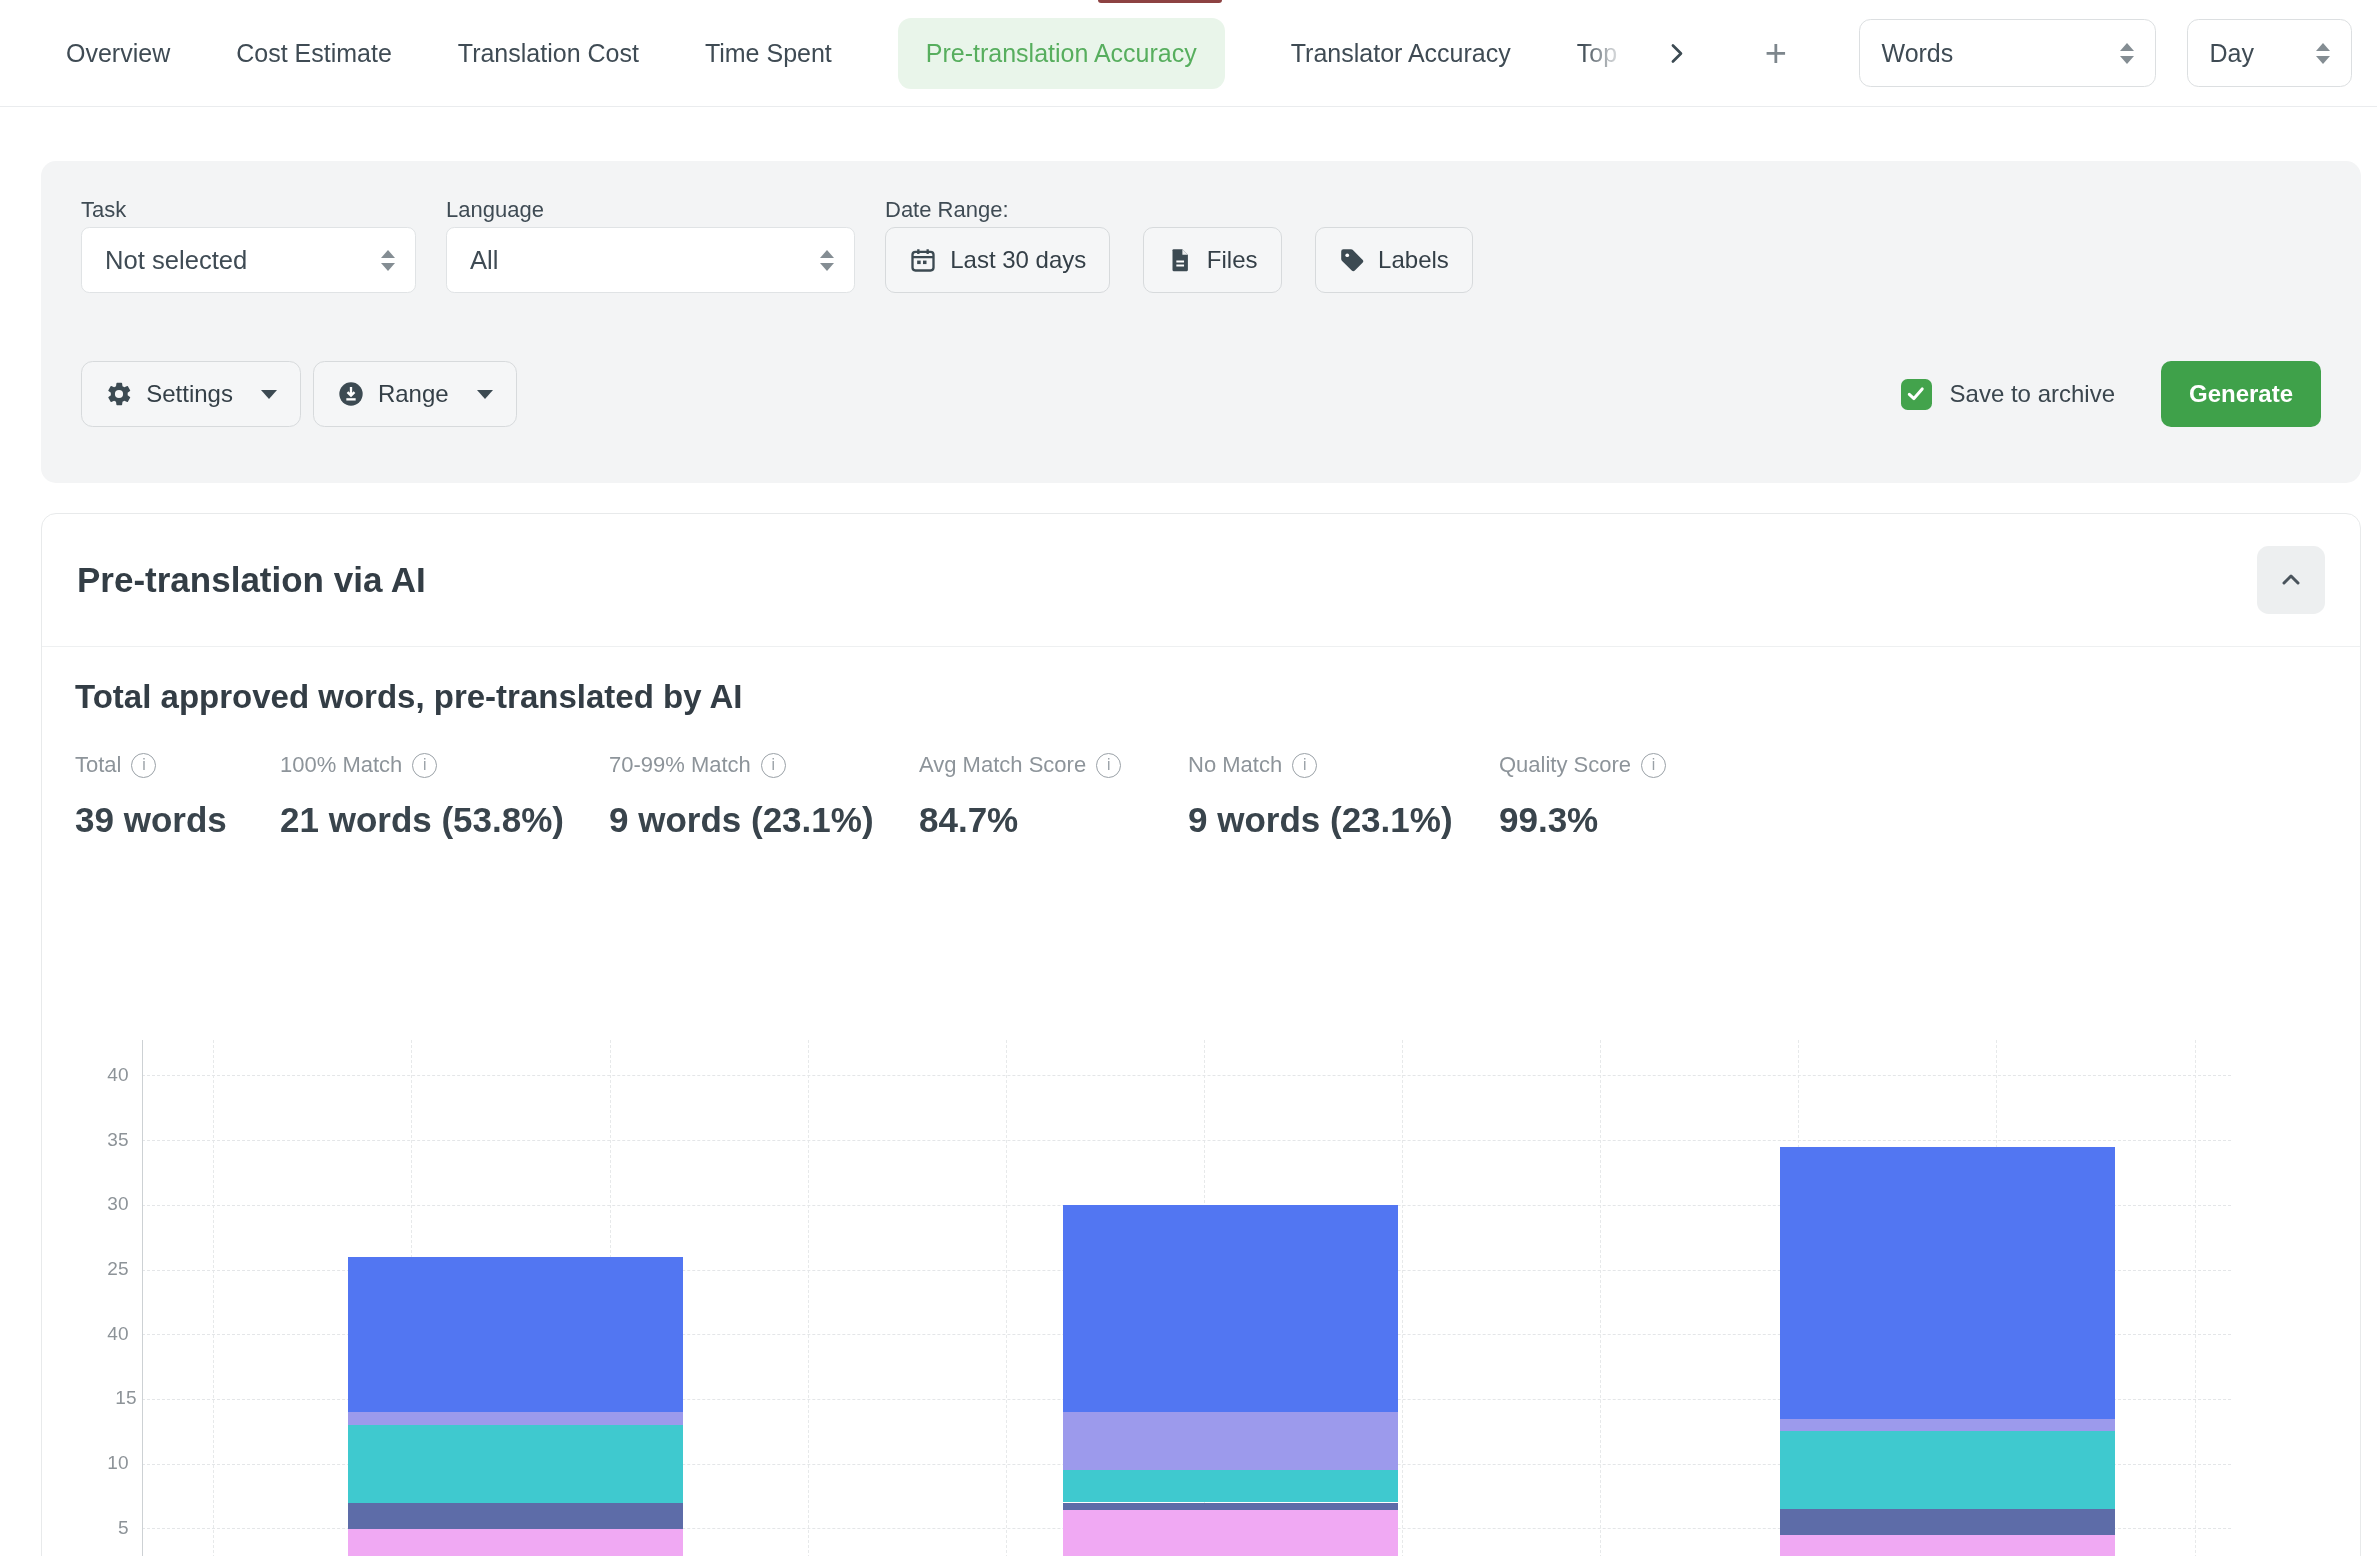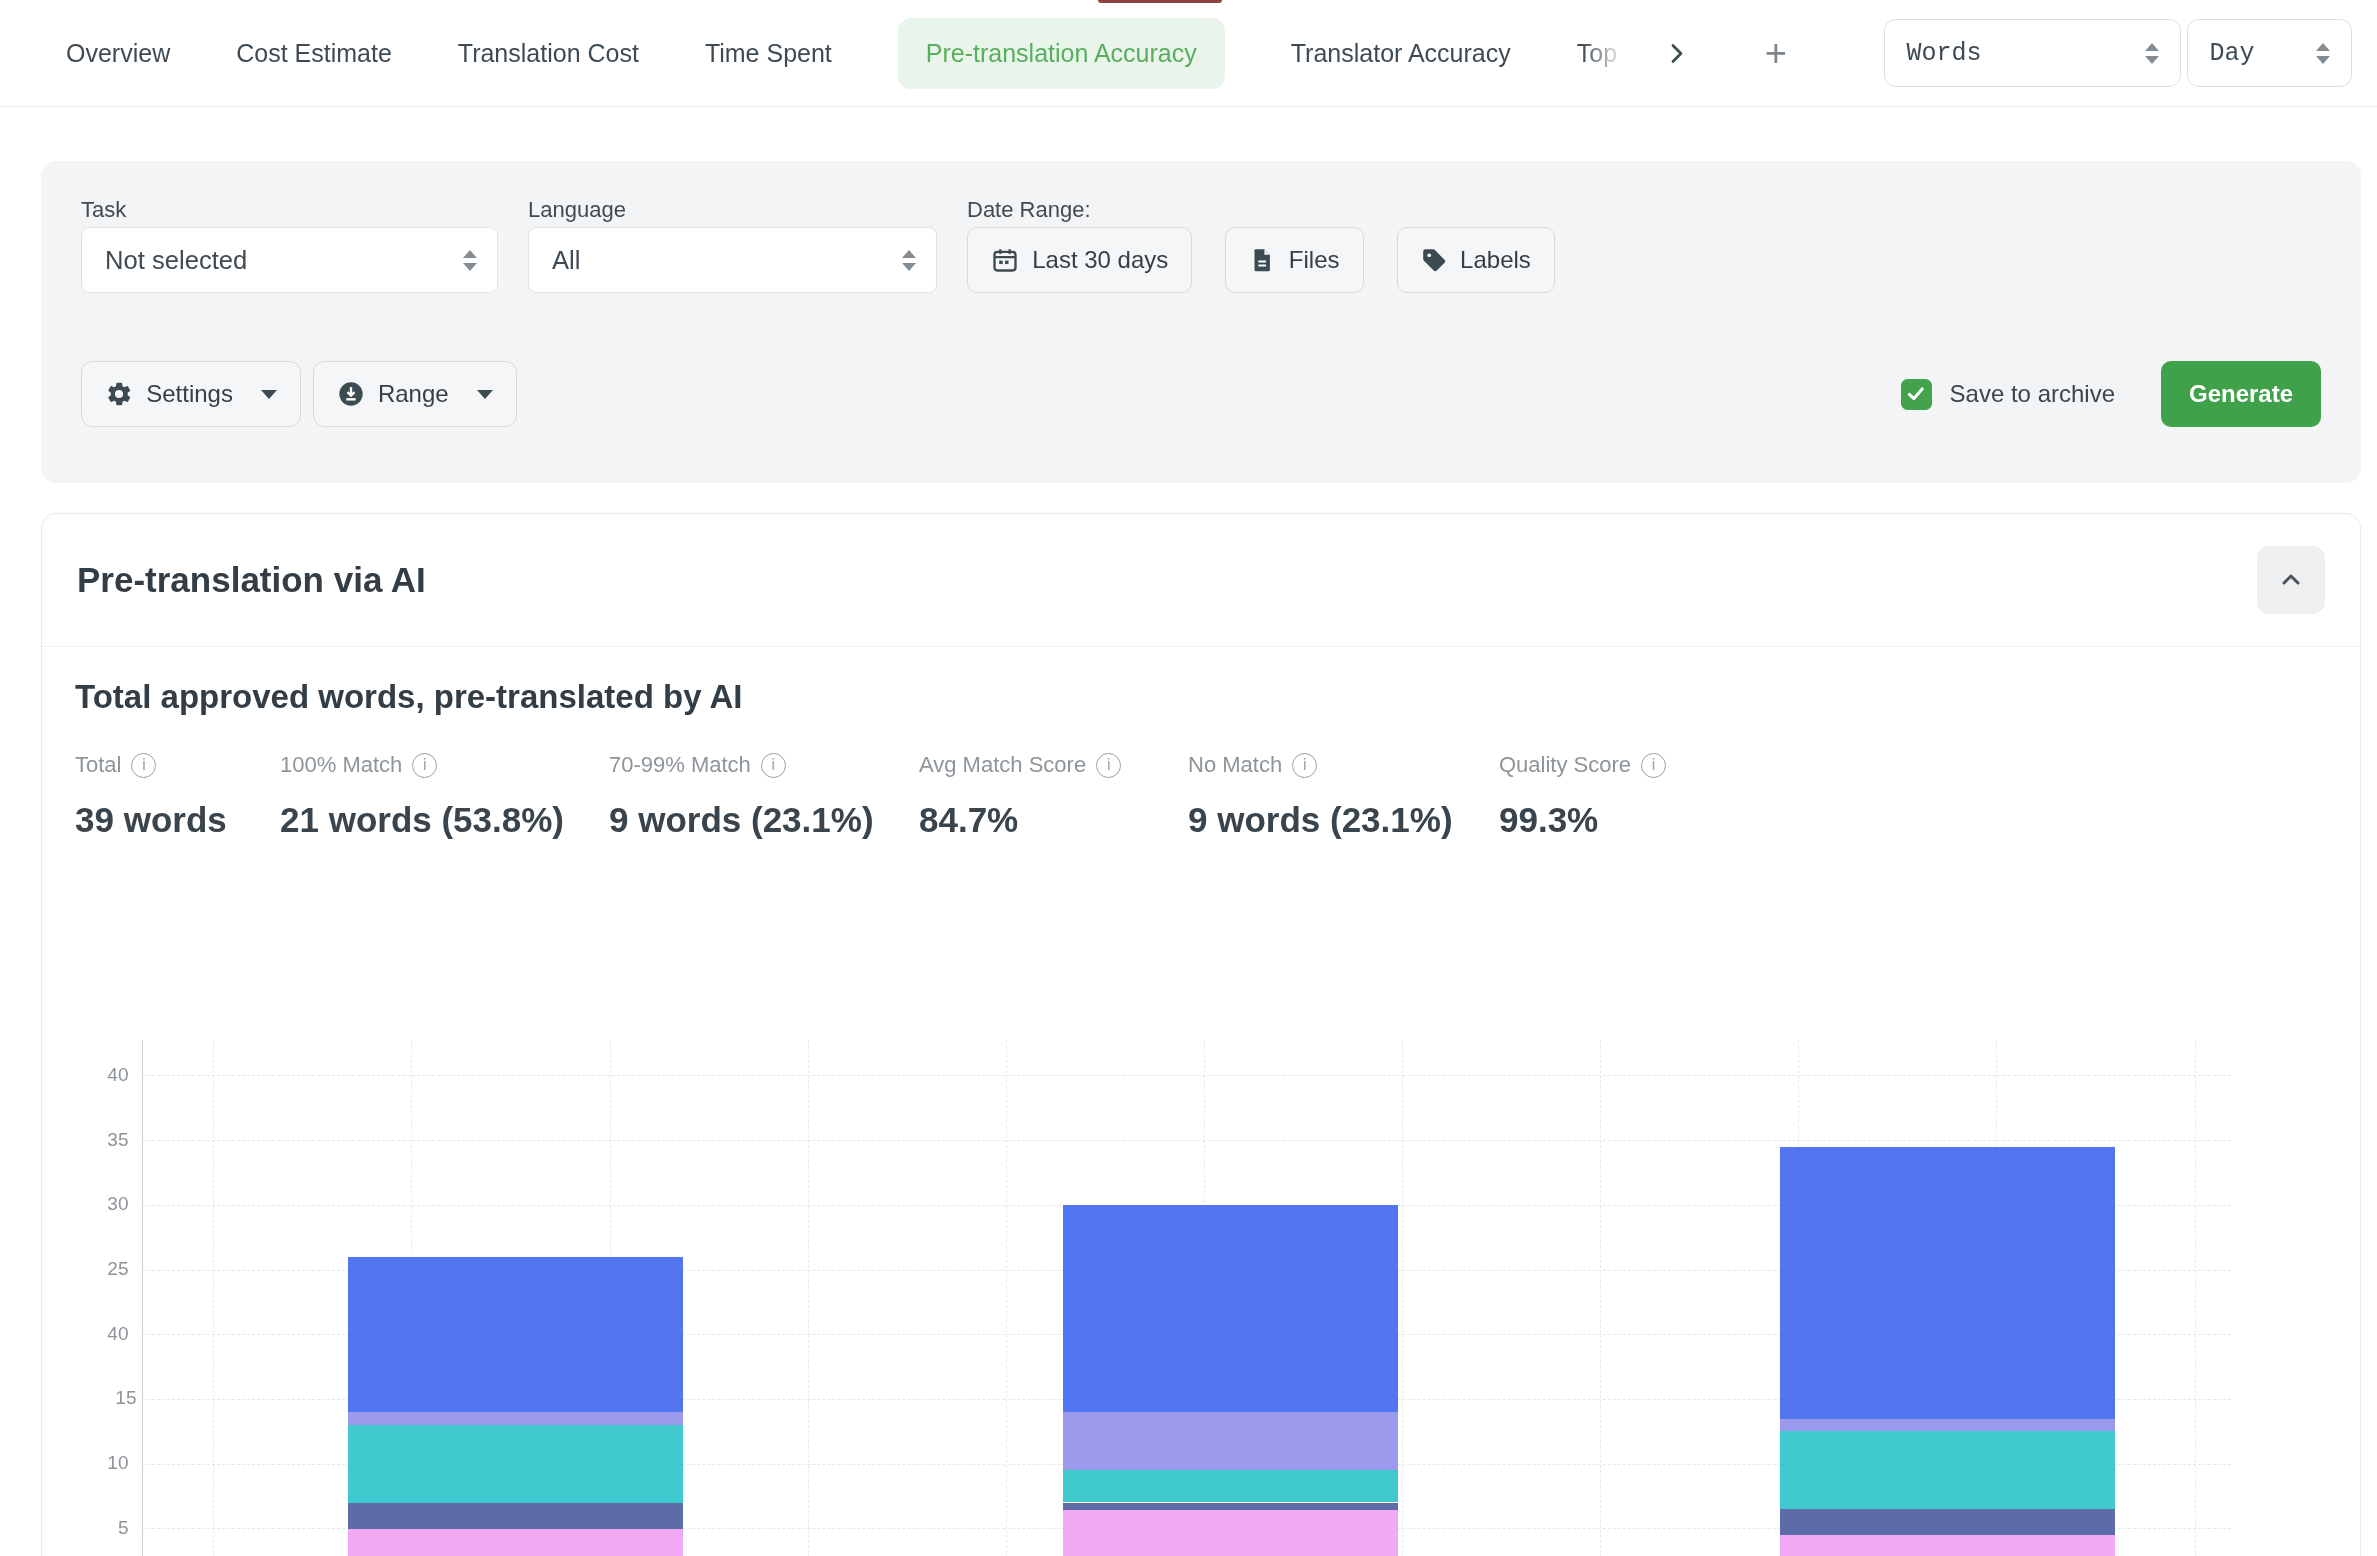--- a/index.html
+++ b/index.html
@@ -9,21 +9,21 @@
   
   .topbar{position:absolute;top:0;left:0;width:2377px;height:107px;display:flex;align-items:center;
           padding:0 25px 0 66px;box-sizing:border-box;border-bottom:0.8px solid #eaecee;background:#fff;}
   .tabs{display:flex;align-items:center;gap:66px;}
   .tab{font-size:25px;color:#3f4b54;white-space:nowrap;cursor:pointer;}
   .tab.active{background:#e9f5ea;color:#57ae5e;border-radius:13.2px;height:71px;line-height:71px;padding:0 28px;}
   .tab.faded{position:relative;width:51px;overflow:hidden;}
   .tab.faded::after{content:"";position:absolute;inset:0;background:linear-gradient(to right,rgba(255,255,255,0) 10%,#fff 95%);}
   .nav-chevron{margin-left:36px;display:flex;align-items:center;}
   .plus{margin-left:76px;font-size:38px;font-weight:400;color:#7d868c;line-height:1;}
-  .top-selects{margin-left:auto;display:flex;gap:6px;font-family:Liberation Mono, monospace;}
+  .top-selects{margin-left:auto;display:flex;gap:31px;}
   .select{background:#fff;border:0.8px solid #dcdfe1;border-radius:11.6px;height:68px;display:flex;align-items:center;
           justify-content:space-between;padding:0 21.5px;box-sizing:border-box;font-size:25px;color:#3f4b54;}
   .select.w-words{width:297px;}
   .select.w-day{width:165px;}
   .updown{display:flex;flex-direction:column;align-items:center;gap:5px;}
   .updown i{display:block;width:0;height:0;border-left:7.4px solid transparent;border-right:7.4px solid transparent;}
   .updown .up{border-bottom:8.3px solid #848d93;}
   .updown .dn{border-top:8.3px solid #848d93;}
   .caret-dn{display:inline-block;width:0;height:0;border-left:8.3px solid transparent;border-right:8.3px solid transparent;
             border-top:9px solid #3c4a52;margin-left:15px;}
@@ -31,21 +31,21 @@
   .top-artifact{position:absolute;left:1098px;top:0;width:124px;height:3.3px;background:#8d4242;border-radius:0 0 5px 5px;}
 
   
   .filter-panel{position:absolute;top:161px;left:41px;width:2320px;height:322px;background:#f3f4f5;border-radius:15px;
                 box-sizing:border-box;padding:36px 40px;}
   .frow1{display:flex;gap:30px;}
   .fgroup .flabel{font-size:22px;color:#3f4b54;margin-bottom:4px;}
   .fctl-row{display:flex;gap:33px;}
   .fselect{background:#fff;border:0.8px solid #e0e3e5;border-radius:8.3px;height:66px;display:flex;align-items:center;
            justify-content:space-between;padding:0 20px 0 23px;box-sizing:border-box;font-size:25.6px;color:#3f4b54;}
-  .fselect.w-task{width:417px;}
+  .fselect.w-task{width:335px;}
   .fselect.w-lang{width:409px;}
   .fbtn{background:#f5f6f7;border:0.8px solid #d7dadc;border-radius:10px;height:66px;display:flex;align-items:center;
         gap:13.2px;padding:0 23px;box-sizing:border-box;font-size:24px;font-weight:500;color:#343f47;}
   .frow2{display:flex;align-items:center;margin-top:68px;}
   .frow2 .fbtn{border-radius:11.6px;}
   .gap14{margin-left:11.6px;}
   .right-cluster{margin-left:auto;display:flex;align-items:center;}
   .checkbox{width:31px;height:31px;border-radius:6.6px;background:#43a34c;display:flex;align-items:center;justify-content:center;}
   .cb-label{font-size:24px;color:#3b464e;margin-left:18px;margin-right:46px;}
   .generate{background:#3fa14a;color:#fff;border:none;border-radius:10px;width:160px;height:66px;

